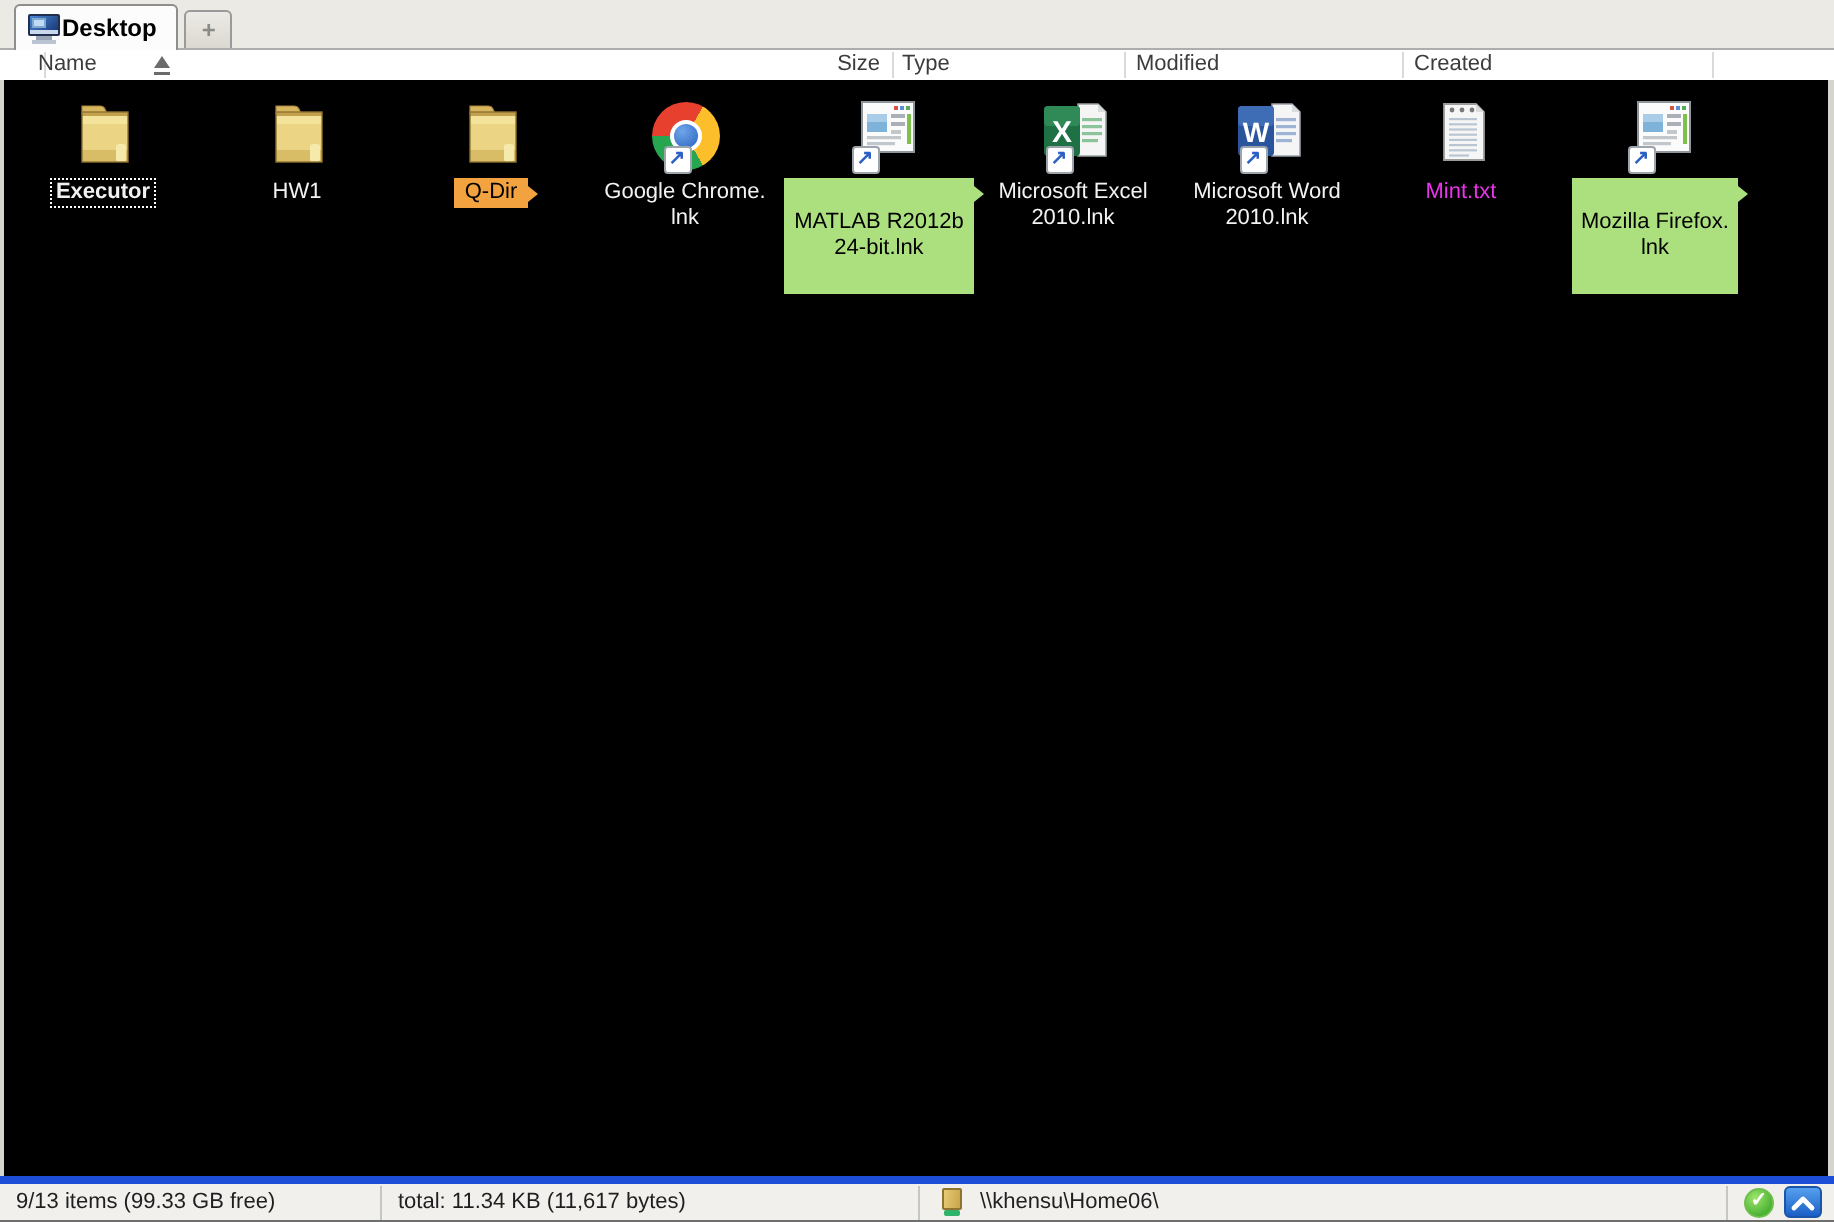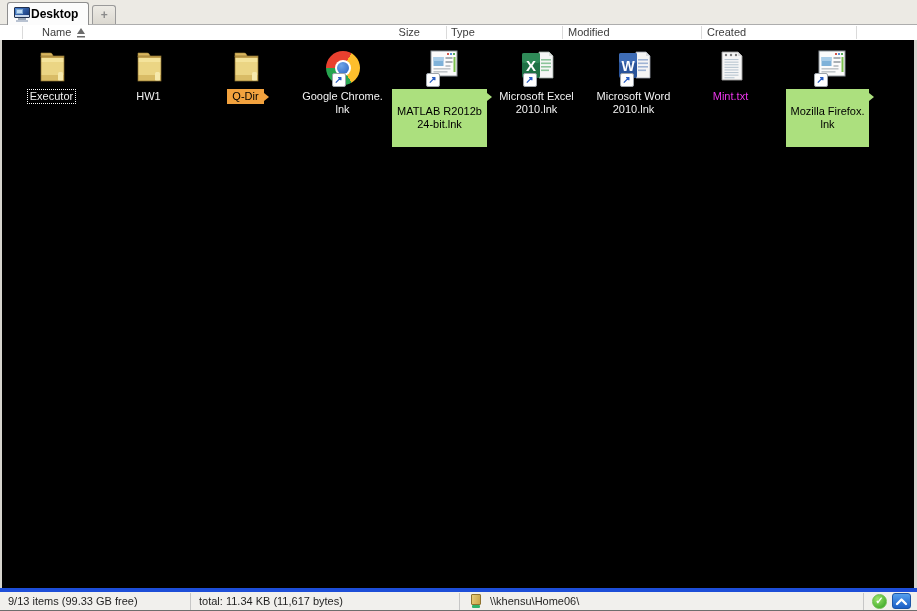--- a/index.html
+++ b/index.html
@@ -43,22 +43,22 @@
   .monitor-icon .bar { position:absolute; left:1px; top:8px; width:14px; height:2px; background:#C9D8EC; }
   .monitor-icon .foot { position:absolute; left:4px; top:11px; width:8px; height:2px; background:#9AA6B6; }
   .monitor-icon .base { position:absolute; left:2px; top:13px; width:12px; height:2px; background:#B9C3D2; }
 
   
   .colheader {
     height:15px; background:#FFFFFF; position:relative;
     color:#3C3C3C; font-size:11px; line-height:15px;
   }
   .colheader .col { position:absolute; top:0; white-space:nowrap; }
-  .col-name { left:42px; }
-  .col-size { left:360px; width:60px; text-align:right; }
+  .col-name { left:19px; }
+  .col-size { left:380px; width:60px; text-align:right; }
   .col-type { left:451px; }
   .col-modified { left:568px; }
   .col-created { left:707px; }
   .colsep { position:absolute; top:1px; bottom:1px; width:1px; background:#DADADA; }
   .sort-icon { position:absolute; left:76px; top:3px; }
 
   
   .content {
     flex:1; background:var(--desktop-bg,#000);
     border-left:2px solid #D6D4CE; border-right:3px solid #D6D4CE;
@@ -68,21 +68,21 @@
   .item {
     width:97px; display:flex; flex-direction:column; align-items:center;
     cursor:default; flex-shrink:0;
   }
   .item .icon-box { height:43px; display:flex; align-items:flex-end; justify-content:center; position:relative; }
   .item .label {
     margin-top:2px; text-align:center; color:#F2F2F2; line-height:13px;
     padding:1px 3px; position:relative; max-width:95px;
   }
   .label .l2:empty { display:none; }
-  .label.focused { border:1px dotted #FFFFFF; padding:0 2px; }
+  .label.focused { border:1px dotted #FFFFFF; padding:0 2px;font-weight:bold; }
   .label.hl-orange { background:var(--highlight-orange); color:#000; padding:1px 5px; }
   .label.hl-green  { background:var(--highlight-green);  color:#000; padding:16px 5px; }
   .label.hl-orange::after, .label.hl-green::after {
     content:""; position:absolute; right:-5px; top:4px;
     border-top:4px solid transparent; border-bottom:4px solid transparent;
   }
   .label.hl-orange::after { border-left:5px solid var(--highlight-orange); }
   .label.hl-green::after  { border-left:5px solid var(--highlight-green); }
   .label.magenta { color:var(--text-magenta); }
 

